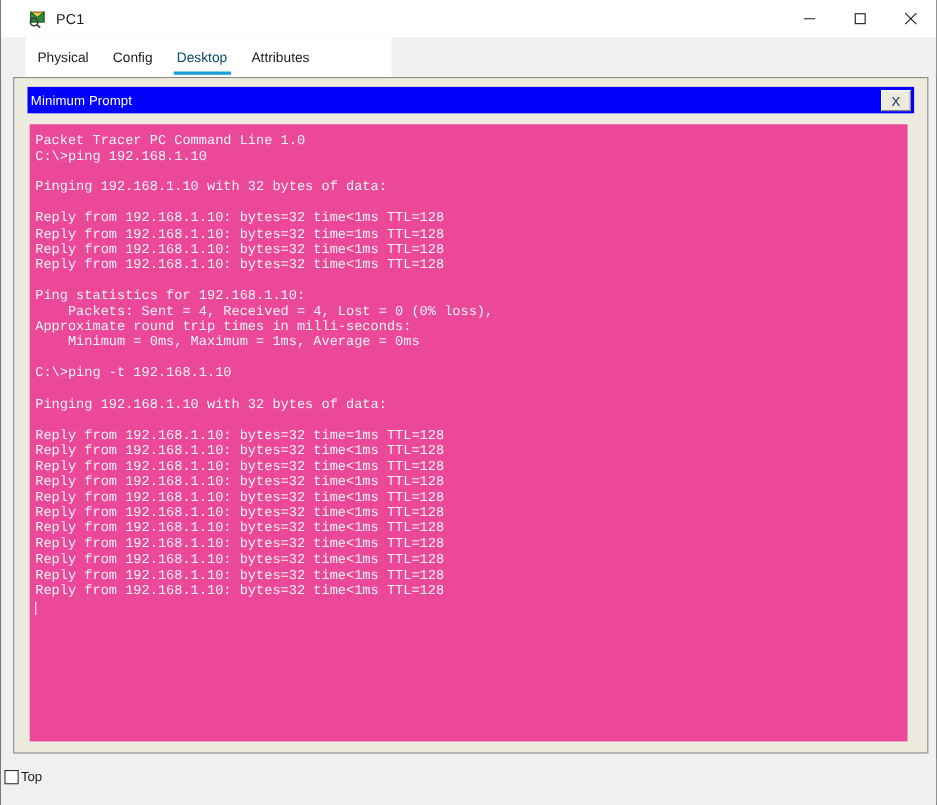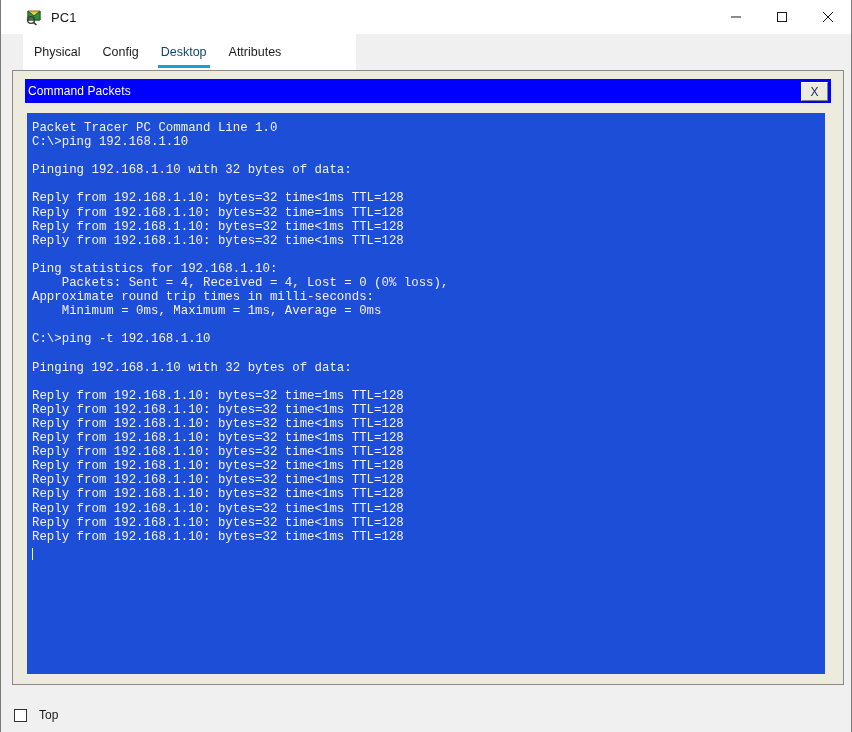--- a/index.html
+++ b/index.html
@@ -144,21 +144,21 @@
   .cmd-body-wrap {
     width: 806px;
     height: 573px;
     padding: 10px 0 0 0;
     background: #edeade;
   }
   .cmd-screen {
     margin-left: 2px;
     width: 798px;
     height: 561px;
-    background: #1d4ed8;
+    background: #ec4899;
     overflow: hidden;
     padding: 8px 16px 0 5px;
   }
   .console-text {
     color: #f2f2f2;
     font-family: "Liberation Mono", "DejaVu Sans Mono", monospace;
     font-size: 12.4px;
     line-height: 14.1px;
     white-space: pre;
     margin: 0;
@@ -172,24 +172,24 @@
     vertical-align: -2px;
   }
 
   
   .bottom-bar {
     position: absolute;
     left: 0; top: 690px;
     width: 850px; height: 40px;
     background: #f0f0f0;
     display: flex;
-    align-items: center;
-    padding-left: 13px;
+    align-items: flex-start;
+    padding-left: 3px;
     padding-top: 10px;
-    gap: 12px;
+    gap: 2px;
   }
   .checkbox {
     width: 13px; height: 13px;
     background: #ffffff;
     border: 1px solid #333333;
     display: inline-block;
     cursor: default;
   }
   .checkbox-label {
     font-size: 12px;
@@ -256,21 +256,21 @@
         <span>Attributes</span>
       </div>
     </div>
   </div>
 
   <div class="desk-panel">
 
     <div class="cmd-window">
 
       <div class="cmd-titlebar">
-        <span class="cmd-title-text">Command Packets</span>
+        <span class="cmd-title-text">Minimum Prompt</span>
         <div class="cmd-close">X</div>
       </div>
 
       <div class="cmd-body-wrap">
         <div class="cmd-screen">
           <pre class="console-text">Packet Tracer PC Command Line 1.0
 C:\&gt;ping 192.168.1.10
 
 Pinging 192.168.1.10 with 32 bytes of data:
 

